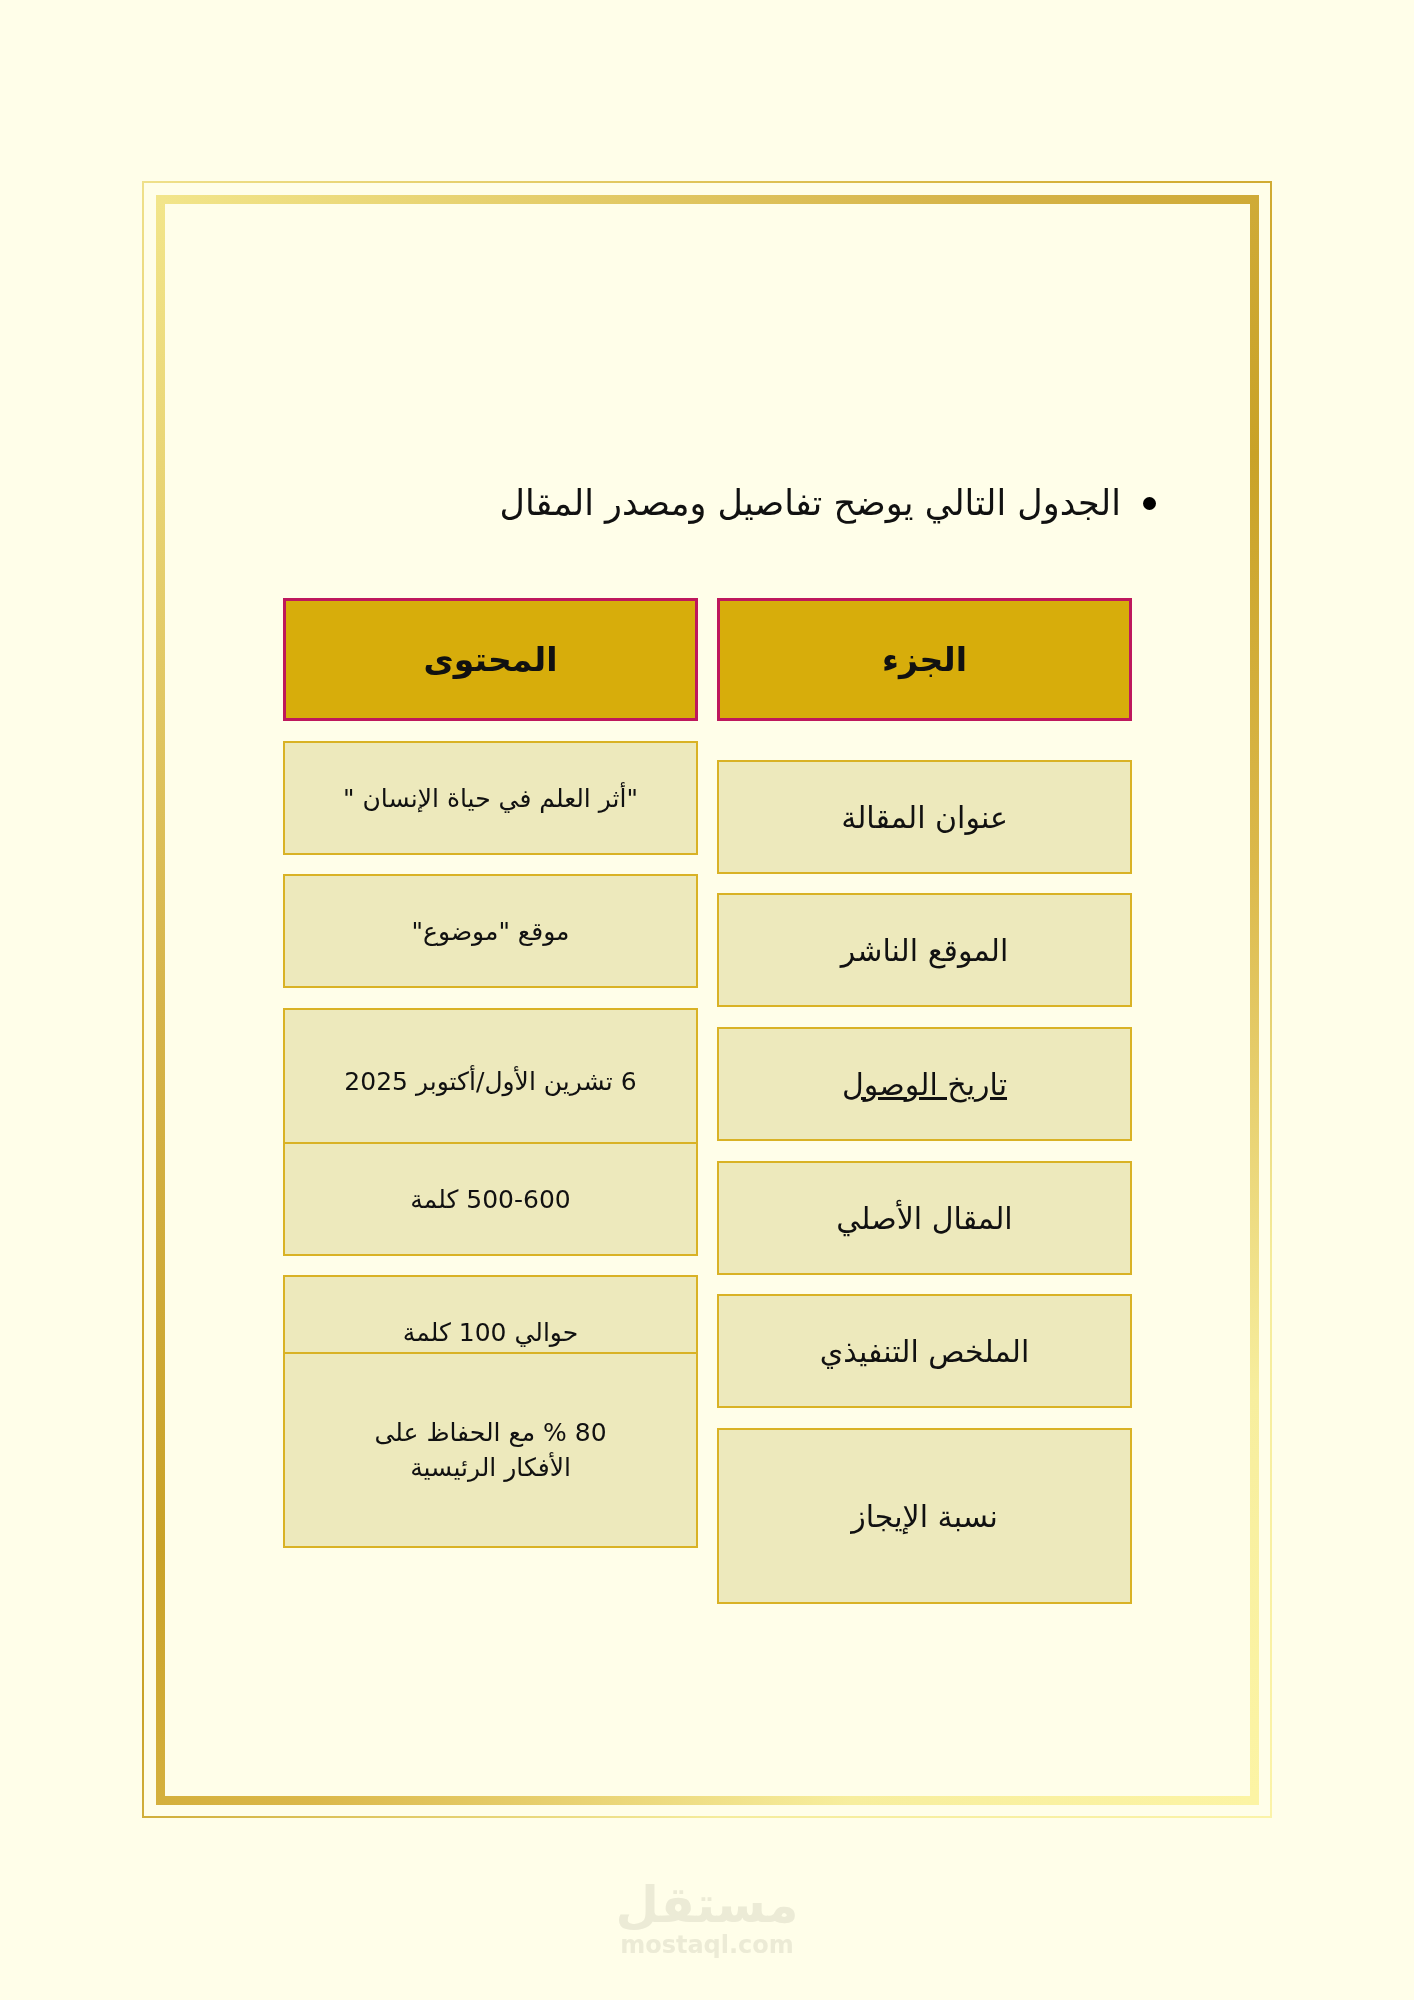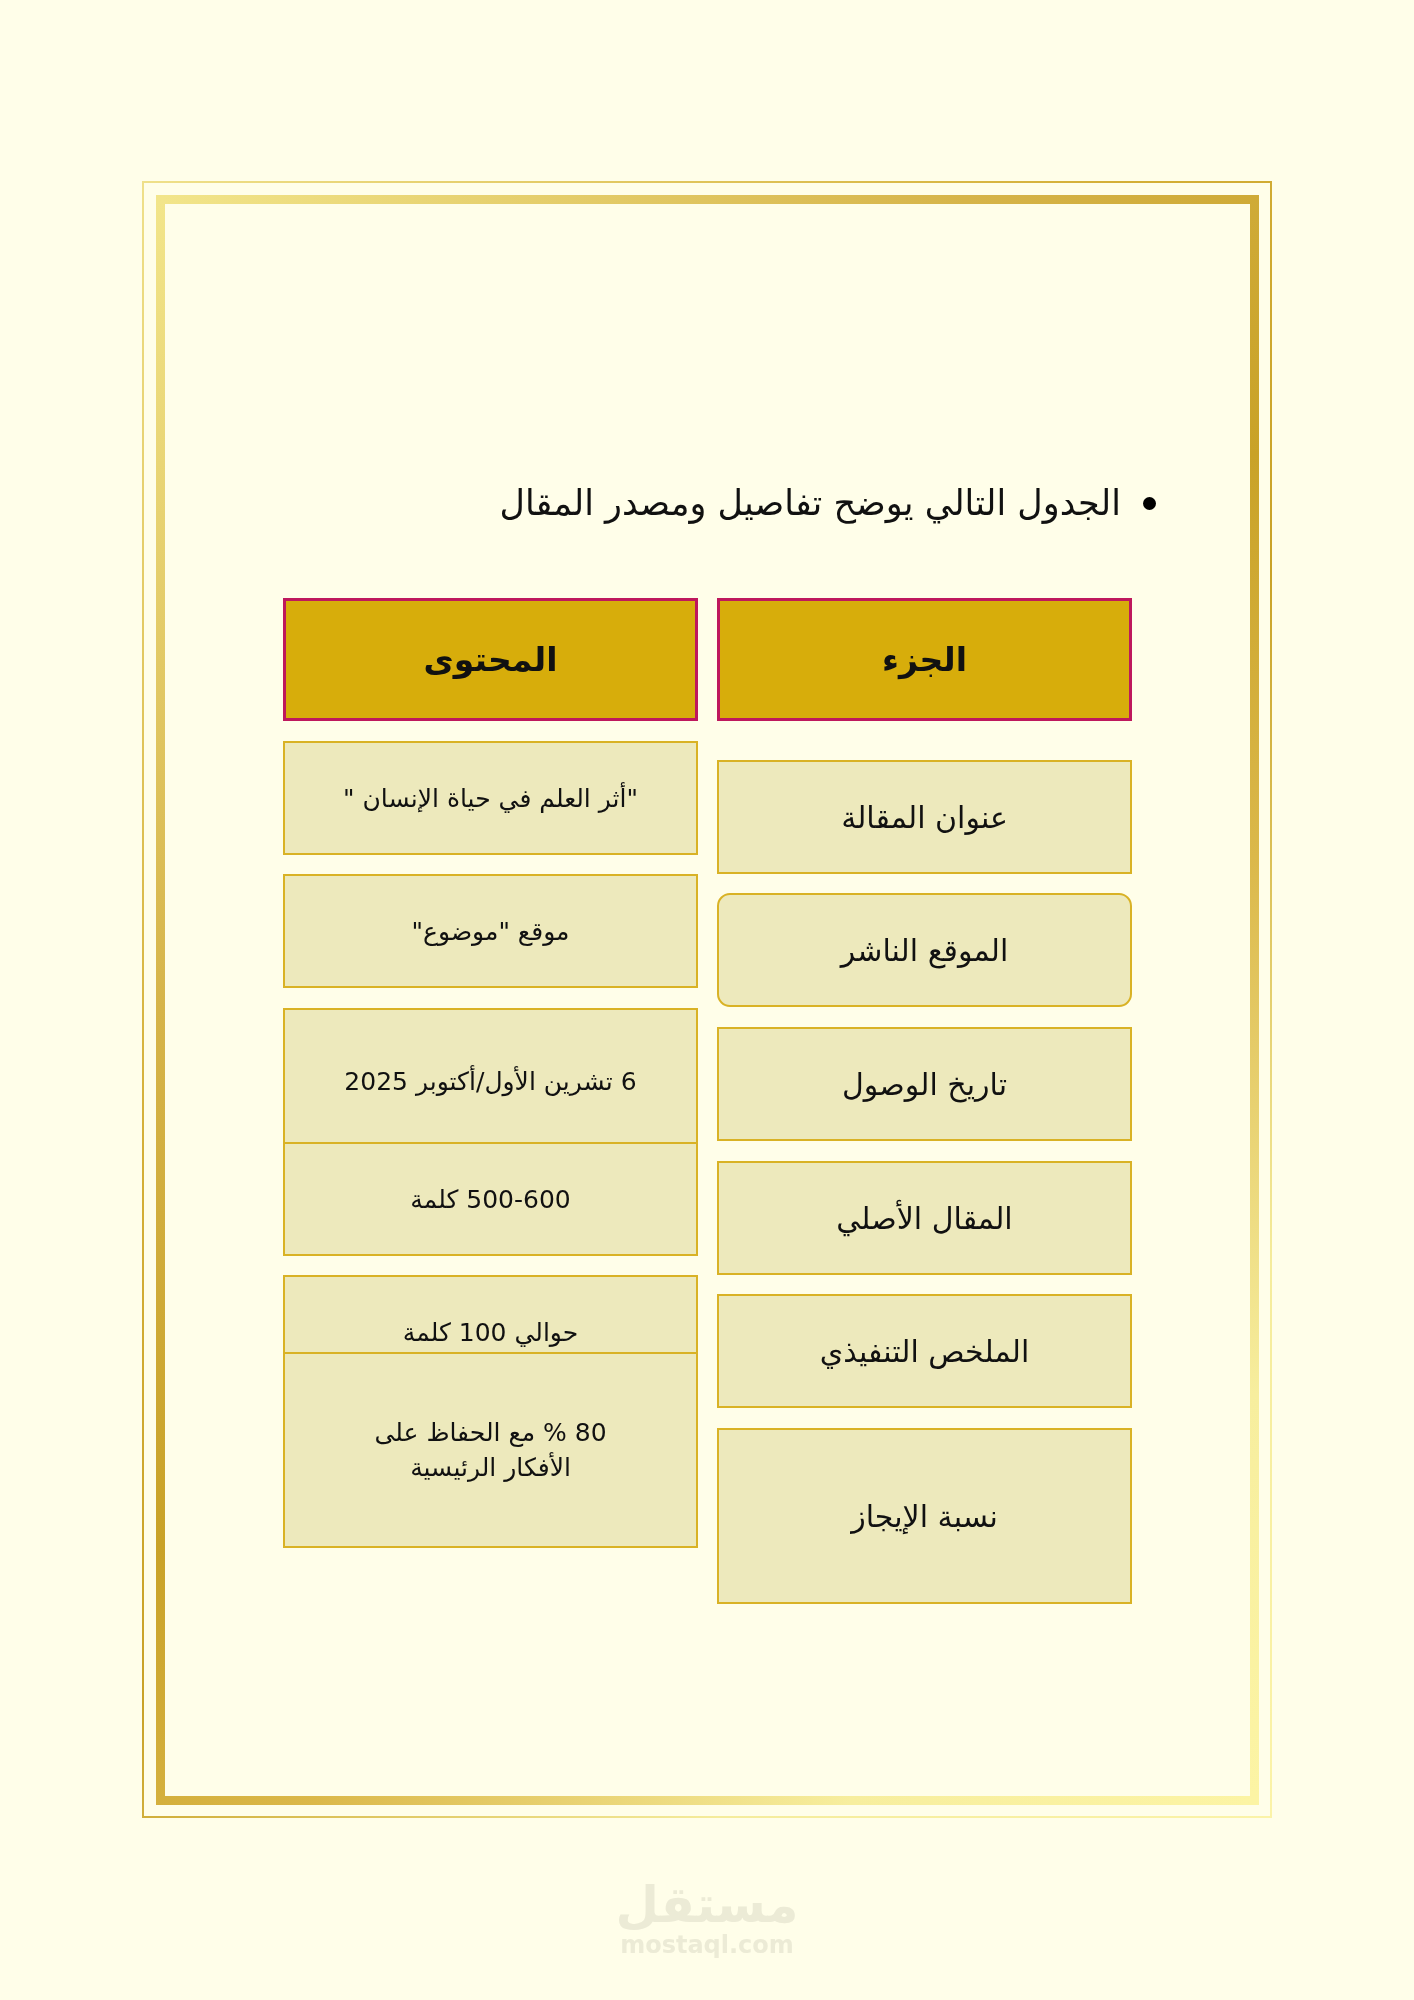--- a/index.html
+++ b/index.html
@@ -107,24 +107,24 @@
 </div>
 
 <div>
 
   <div class="cell head col-right">الجزء</div>
   <div class="cell head col-left">المحتوى</div>
 
   <div class="cell body-cell col-right part" style="top:741px;height:114px;">عنوان المقالة</div>
   <div class="cell body-cell col-left content" style="top:741px;height:114px;">"أثر العلم في حياة الإنسان "</div>
 
-  <div class="cell body-cell col-right part" style="top:874px;height:114px;border-radius:13px;">الموقع الناشر</div>
+  <div class="cell body-cell col-right part" style="top:874px;height:114px;">الموقع الناشر</div>
   <div class="cell body-cell col-left content" style="top:874px;height:114px;">موقع  "موضوع"</div>
 
-  <div class="cell body-cell col-right part" style="top:1008px;height:114px;">تاريخ الوصول</div>
+  <div class="cell body-cell col-right part" style="top:1008px;height:114px;text-decoration:underline;">تاريخ الوصول</div>
   <div class="cell body-cell col-left content" style="top:1008px;height:147px;">6 تشرين الأول/أكتوبر 2025</div>
 
   <div class="cell body-cell col-right part" style="top:1142px;height:114px;">المقال الأصلي</div>
   <div class="cell body-cell col-left content" style="top:1142px;height:114px;">500-600 كلمة</div>
 
   <div class="cell body-cell col-right part" style="top:1275px;height:114px;">الملخص التنفيذي</div>
   <div class="cell body-cell col-left content" style="top:1275px;height:114px;">حوالي 100 كلمة</div>
 
   <div class="cell body-cell col-right part" style="top:1409px;height:176px;">نسبة الإيجاز</div>
   <div class="cell body-cell col-left content" style="top:1352px;height:196px;padding:0 56px;">80 % مع الحفاظ على الأفكار الرئيسية</div>

